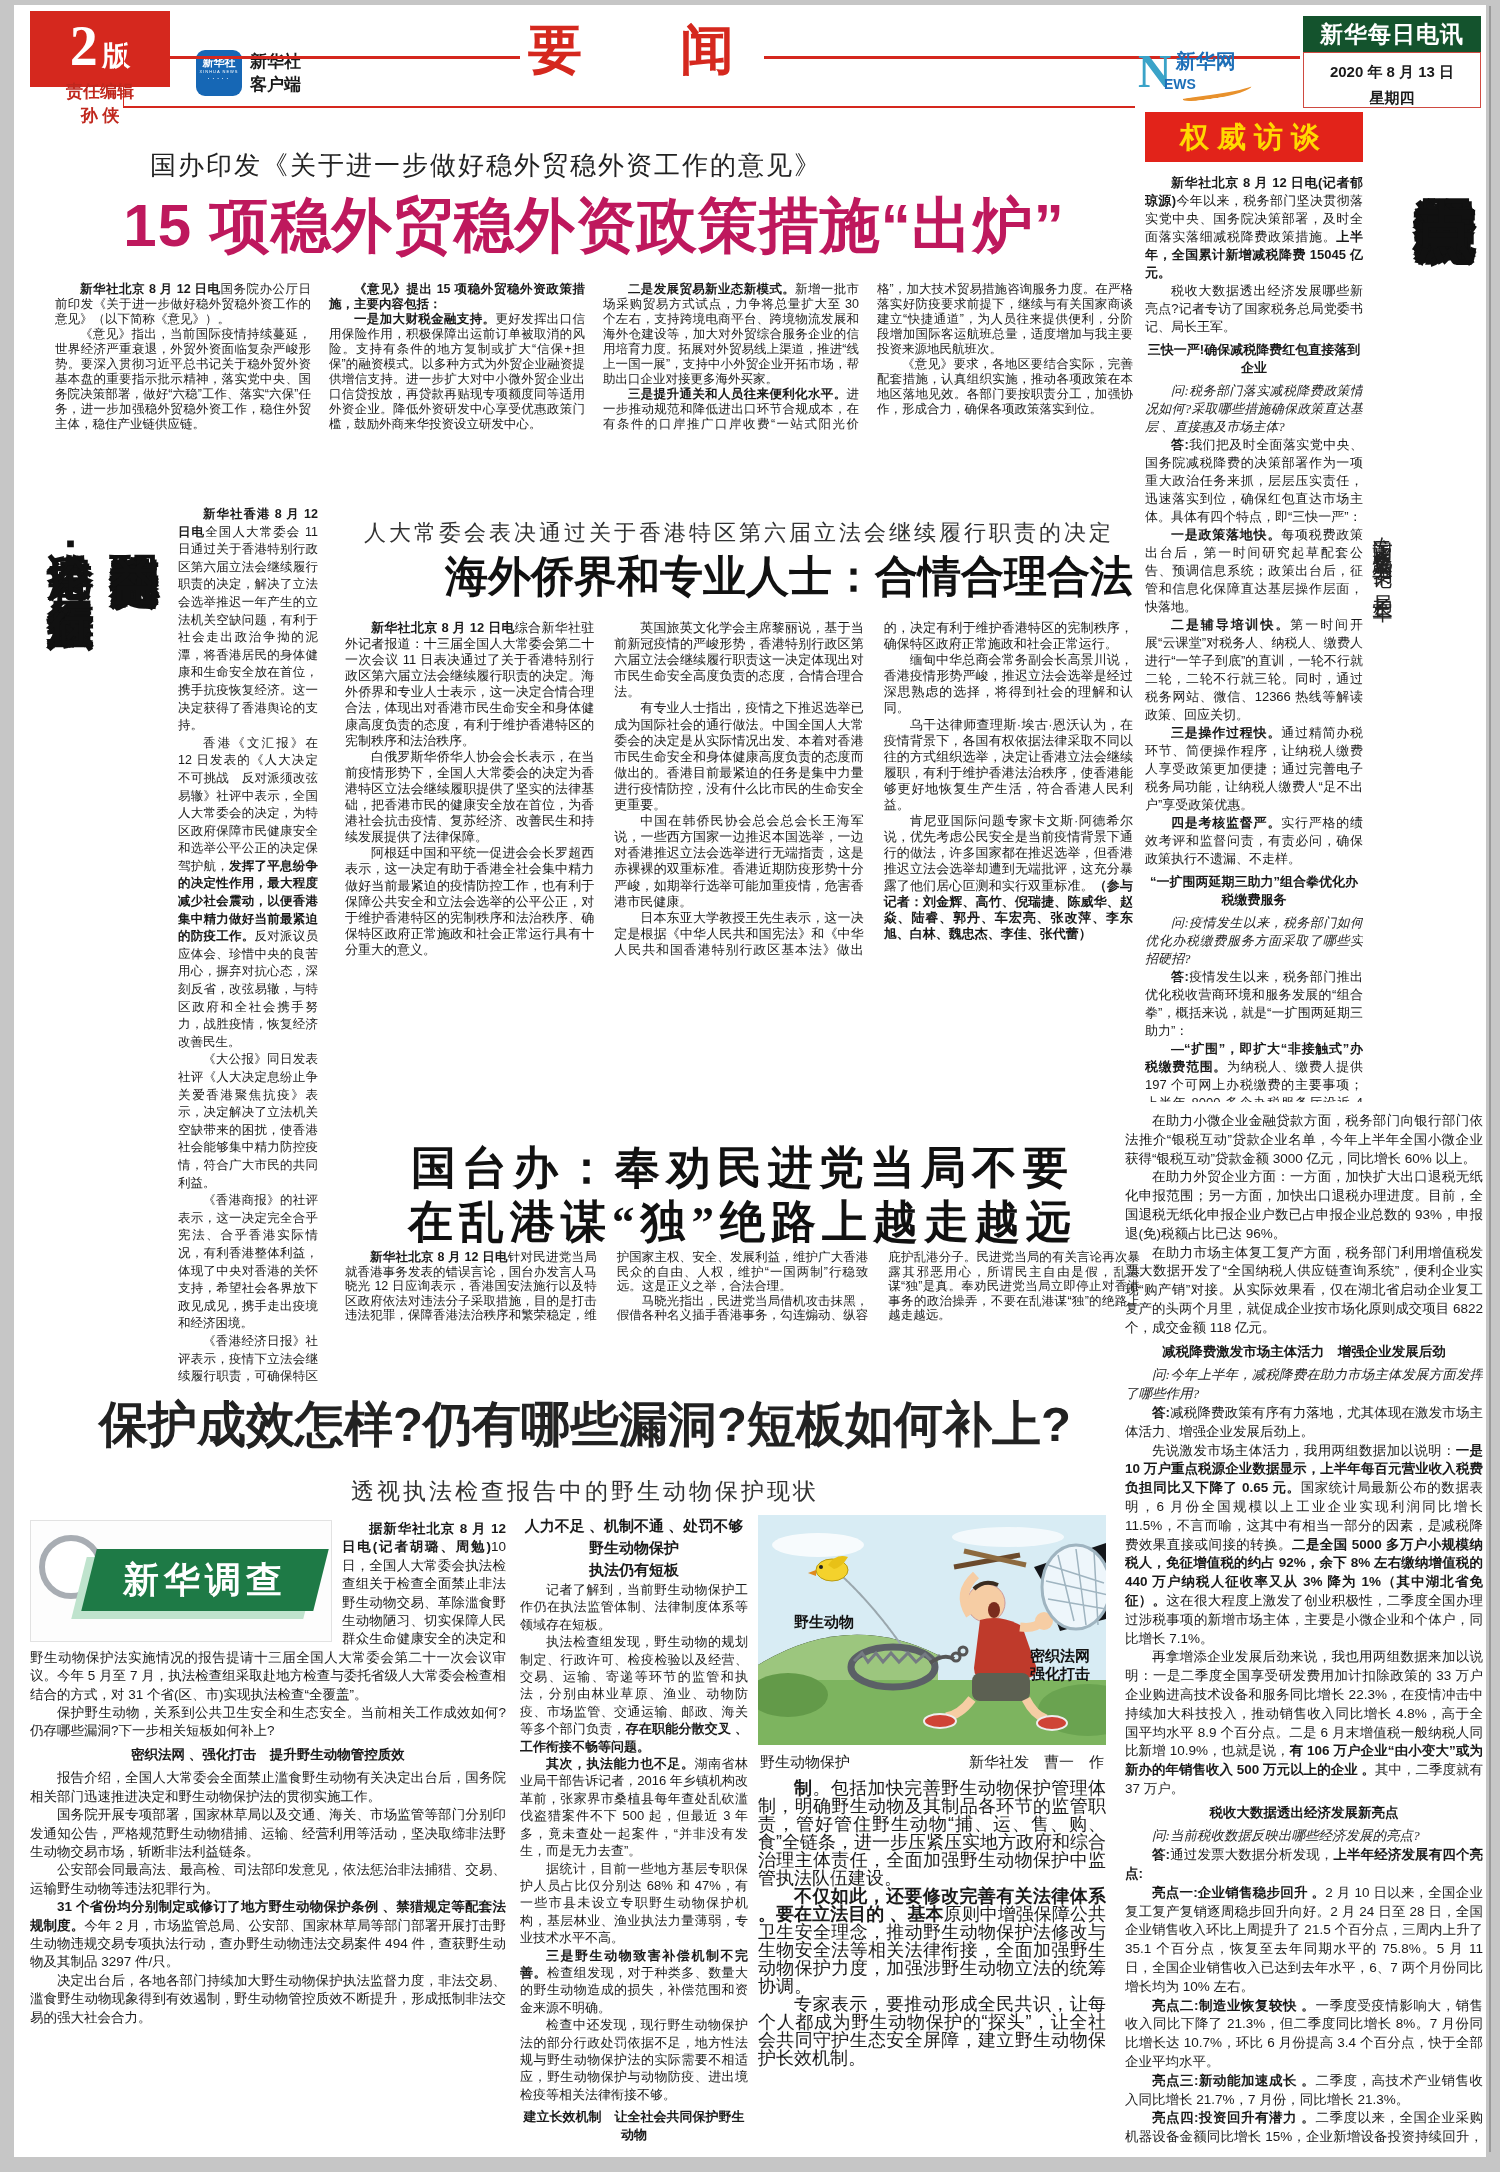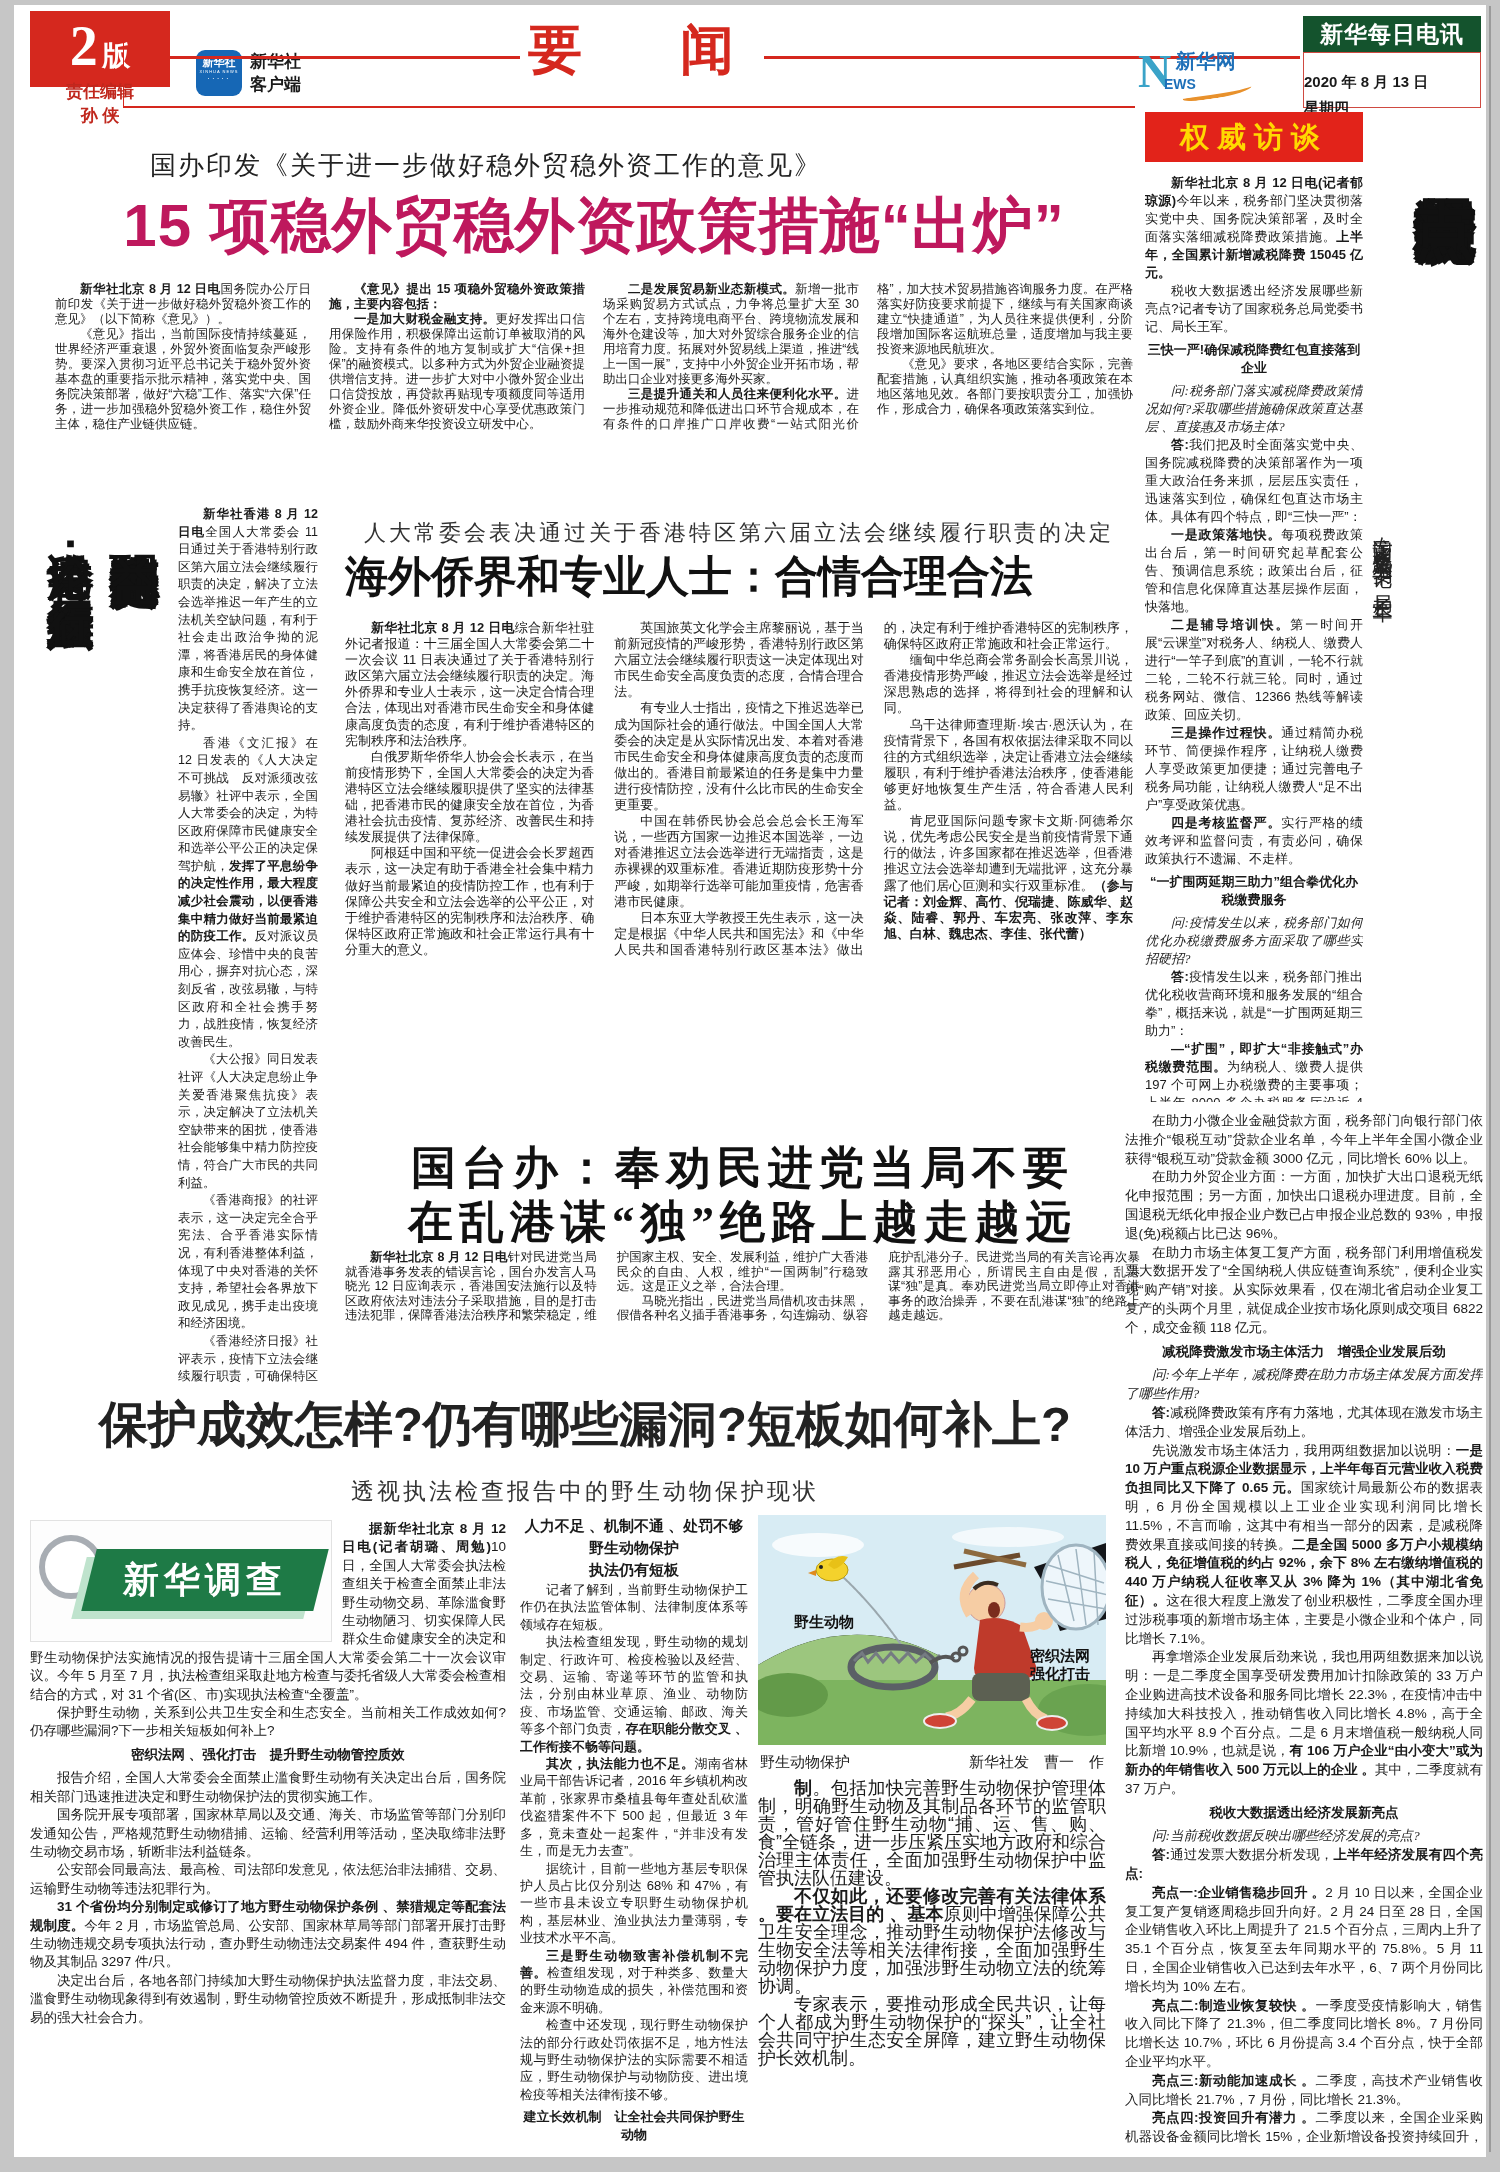--- a/index.html
+++ b/index.html
@@ -8,33 +8,33 @@
   .abs{position:absolute;box-sizing:border-box;}
   .sheet{left:14px;top:5px;width:1472px;height:2152px;background:#ffffff;}
   
   .ed-box{background:#d5281e;color:#fff;text-align:center;}
   .ed-num{font-size:56px;font-weight:bold;font-family:"Liberation Serif",serif;line-height:70px;}
   .ed-ban{font-size:28px;font-weight:bold;}
   .editor{color:#c0271d;font-weight:bold;font-size:17px;text-align:center;line-height:24px;}
   .redline{background:#d5281e;}
   .sec-title{color:#d5281e;font-weight:bold;font-size:54px;letter-spacing:22px;background:#fff;padding:0 8px;white-space:nowrap;}
   .masthead{background:#14532d;color:#fff;font-weight:bold;font-size:23px;text-align:center;line-height:36px;letter-spacing:1px;}
-  .datebox{border:1px solid #cf4a41;text-align:left;font-weight:bold;font-size:15px;line-height:26px;padding-top:16px;}
+  .datebox{border:1px solid #cf4a41;text-align:center;font-weight:bold;font-size:15px;line-height:26px;padding-top:6px;}
   .applogo{background:#1667b5;border-radius:9px;color:#fff;text-align:center;overflow:hidden;}
   .applbl{font-weight:bold;font-size:17px;line-height:23px;}
   
   .bodytxt{text-align:justify;overflow:hidden;}
   .bodytxt p{margin:0;text-indent:2em;}
   .bodytxt h4{margin:5px 0;text-align:center;text-indent:0;}
   .bodytxt .q{font-family:"Liberation Serif",serif;font-style:italic;color:#222;}
   .cols4{column-count:4;column-gap:18px;}
   .cols3{column-count:3;column-gap:20px;}
   .kicker{font-size:26px;color:#222;letter-spacing:2px;}
   .h-main{font-size:60px;font-weight:900;text-align:center;letter-spacing:1px;color:#be185d;}
-  .h-mid{font-size:43px;font-weight:900;text-align:left;color:#111;}
+  .h-mid{font-size:43px;font-weight:900;text-align:right;color:#111;}
   .h-serif{font-family:"Liberation Serif",serif;font-size:45px;font-weight:bold;text-align:center;letter-spacing:6px;color:#111;}
   .h-bottom{font-size:49px;font-weight:900;text-align:center;color:#222;}
   .deck{font-size:23px;text-align:center;letter-spacing:3px;color:#333;}
   .vert{writing-mode:vertical-rl;}
   .vh{font-family:"Liberation Serif",serif;font-weight:bold;color:#111;}
   .authbox{background:#e2231a;color:#ffd900;font-size:29px;font-weight:bold;text-align:center;letter-spacing:8px;line-height:50px;}
   .colhead{font-weight:bold;font-size:15px;text-align:center;line-height:22px;}
   .caption{font-family:"Liberation Serif",serif;font-size:15px;color:#222;}
   .edgeline{background:#9a9a9a;}
   .xh-logo{float:left;width:300px;height:120px;margin:0 10px 6px 0;position:relative;background:#fdfdfd;border:1px solid #e2e2e2;}

